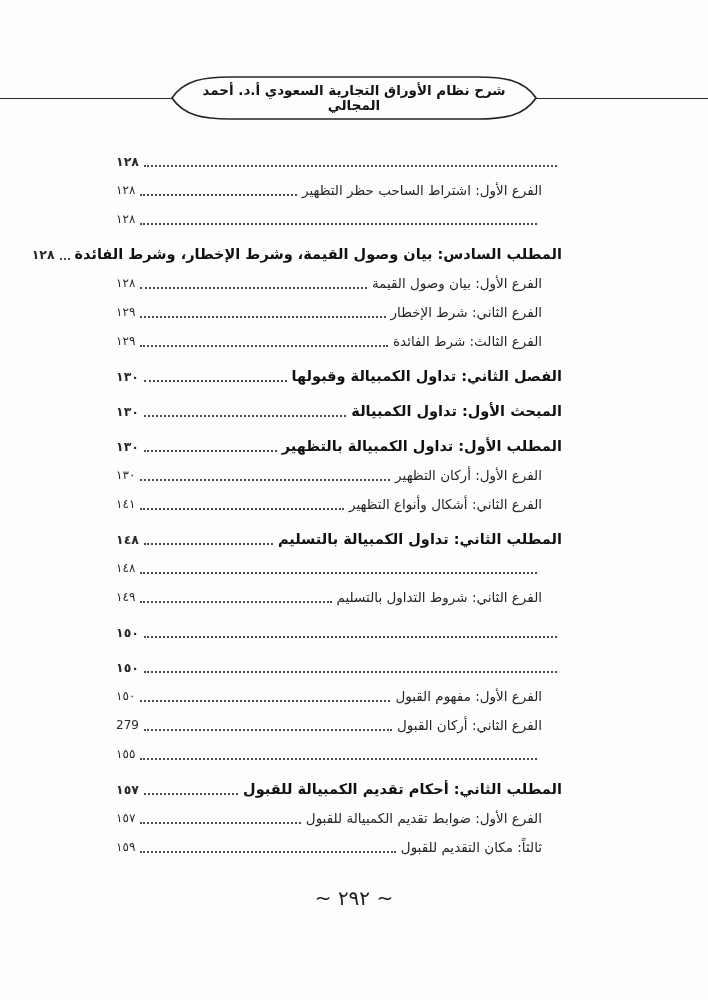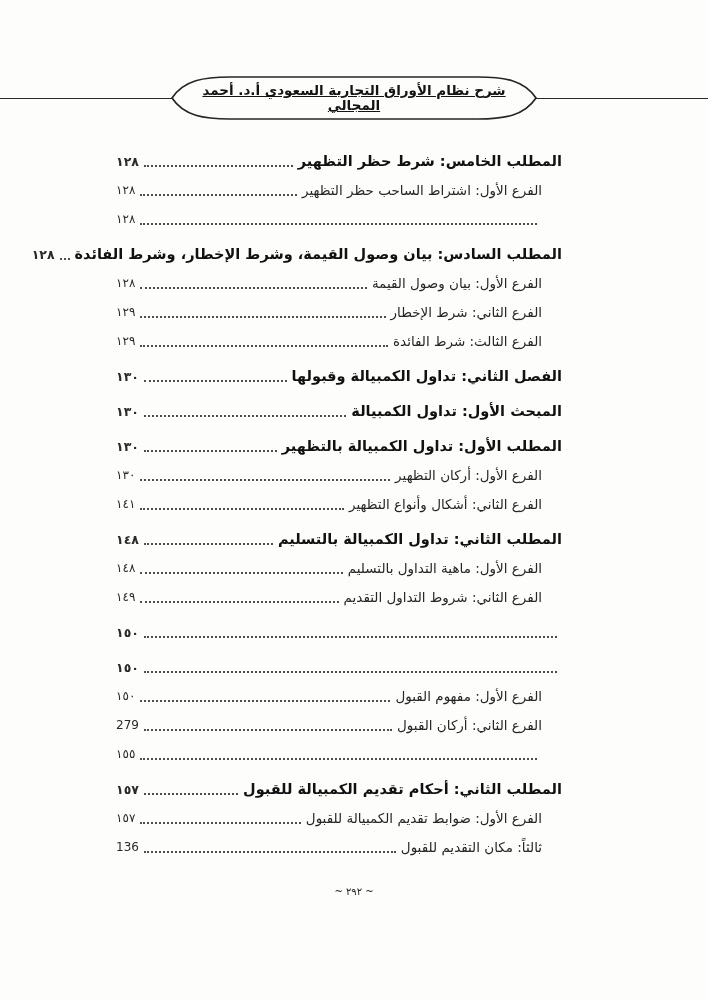--- a/index.html
+++ b/index.html
@@ -23,21 +23,21 @@
   .cartouche {
     position: absolute; left: 50%; transform: translateX(-50%);
     top: 0; width: 368px; height: 48px;
   }
   .cartouche svg { position: absolute; inset: 0; width: 100%; height: 100%; }
   .cartouche .title {
     position: absolute; inset: 0;
     display: flex; align-items: center; justify-content: center;
     direction: rtl;
     font-weight: bold; font-size: 13.5px; color: #141414;
-    padding: 0 26px; text-align: center; line-height: 1.1; text-decoration: underline;
+    padding: 0 26px; text-align: center; line-height: 1.1;
   }
 
   
   .toc {
     direction: rtl;
     padding: 25px 146px 0 116px;
   }
   .row {
     display: flex;
     align-items: center;
@@ -67,21 +67,21 @@
     color: #2a2a2a;
     white-space: nowrap;
   }
   .row.main .page-num { font-weight: bold; font-size: 12.5px; }
 
   
   .page-footer {
     direction: rtl;
     text-align: center;
     margin-top: 24px;
-    font-size: 10px;
+    font-size: 20px;
     color: #1d1d1d;
     letter-spacing: 1px;
   }
 </style>
 </head>
 <body>
 
 <div class="page">
 
   <div class="page-header">
@@ -89,21 +89,20 @@
     <div class="cartouche">
       <svg viewBox="0 0 368 48" aria-hidden="true">
         <path d="M2,24 C14,6 34,3 60,3 L308,3 C334,3 354,6 366,24 C354,42 334,45 308,45 L60,45 C34,45 14,42 2,24 Z" fill="#fdfdfc" stroke="#262626" stroke-width="1.7"></path>
       </svg>
       <div class="title">شرح نظام الأوراق التجارية السعودي أ.د. أحمد المجالي</div>
     </div>
   </div>
 
   <div class="toc">
       <div class="row main">
-    <span class="entry-text">المطلب الخامس: شرط حظر التظهير</span>
     <span class="dots"></span>
     <span class="page-num">١٢٨</span>
   </div>
       <div class="row sub">
     <span class="entry-text">الفرع الأول: اشتراط الساحب حظر التظهير</span>
     <span class="dots"></span>
     <span class="page-num">١٢٨</span>
   </div>
       <div class="row sub">
     <span class="dots"></span>
@@ -153,26 +152,25 @@
     <span class="entry-text">الفرع الثاني: أشكال وأنواع التظهير</span>
     <span class="dots"></span>
     <span class="page-num">١٤١</span>
   </div>
       <div class="row main">
     <span class="entry-text">المطلب الثاني: تداول الكمبيالة بالتسليم</span>
     <span class="dots"></span>
     <span class="page-num">١٤٨</span>
   </div>
       <div class="row sub">
-    <span class="entry-text">الفرع الأول: ماهية التداول بالتسليم</span>
     <span class="dots"></span>
     <span class="page-num">١٤٨</span>
   </div>
       <div class="row sub">
-    <span class="entry-text">الفرع الثاني: شروط التداول التقديم</span>
+    <span class="entry-text">الفرع الثاني: شروط التداول بالتسليم</span>
     <span class="dots"></span>
     <span class="page-num">١٤٩</span>
   </div>
       <div class="row main">
     <span class="dots"></span>
     <span class="page-num">١٥٠</span>
   </div>
       <div class="row main">
     <span class="dots"></span>
     <span class="page-num">١٥٠</span>
@@ -197,21 +195,21 @@
     <span class="page-num">١٥٧</span>
   </div>
       <div class="row sub">
     <span class="entry-text">الفرع الأول: ضوابط تقديم الكمبيالة للقبول</span>
     <span class="dots"></span>
     <span class="page-num">١٥٧</span>
   </div>
       <div class="row sub">
     <span class="entry-text">ثالثاً: مكان التقديم للقبول</span>
     <span class="dots"></span>
-    <span class="page-num">136</span>
+    <span class="page-num">١٥٩</span>
   </div>
     </div>
 
   <div class="page-footer">
     <span>~ ٢٩٢ ~</span>
   </div>
 
 </div>
 
 </body></html>

